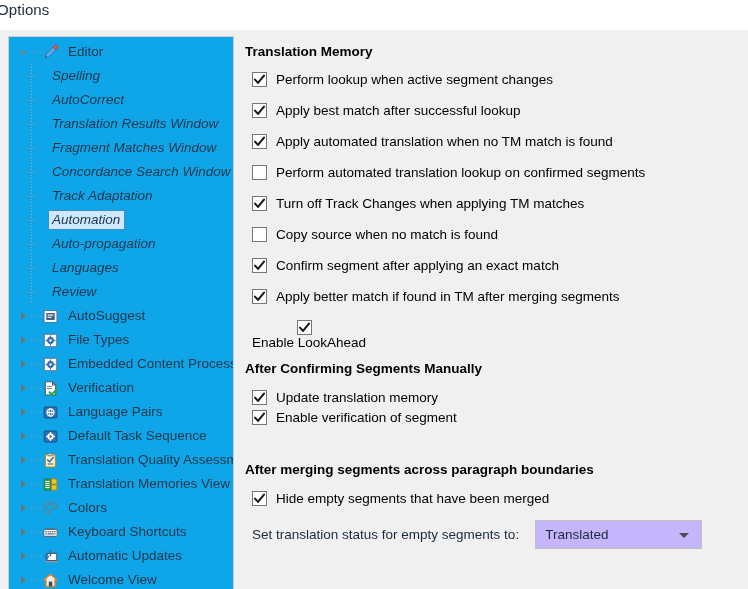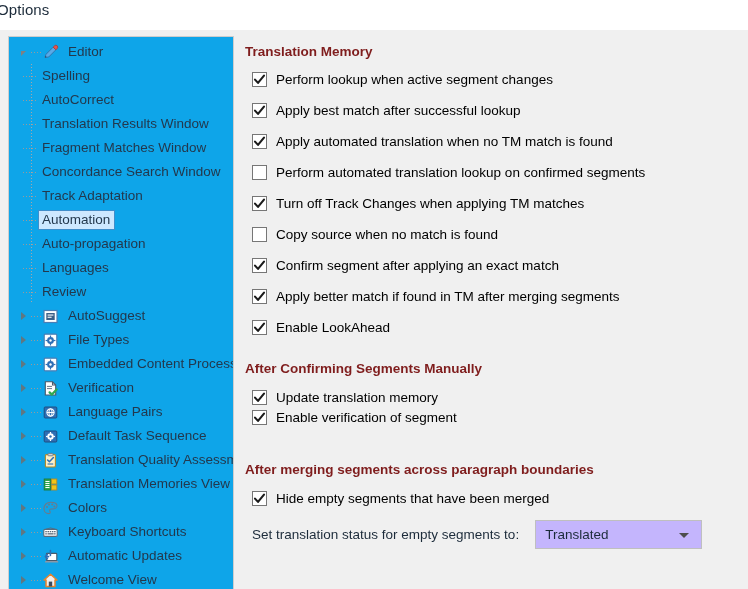--- a/index.html
+++ b/index.html
@@ -119,40 +119,40 @@
     justify-content: center;
   }
   .tree-label {
     font-size: 13.5px;
     color: #23384d;
     line-height: 1;
     padding: 2px 4px 3px 3px;
     border: 1px solid transparent;
     white-space: nowrap;
   }
-  .tree-row.child .tree-label { margin-left: 1px; }
+  .tree-row.child .tree-label { margin-left: 11px; font-style: italic; }
   .tree-row.selected .tree-label {
     background: #cde8ff;
     border: 1px solid #3f8ecb;
   }
 
   
   .content {
     position: absolute;
     left: 240px;
     top: 30px;
     width: 508px;
     height: 559px;
     background: #f0f0f0;
   }
   .section-title {
     position: absolute;
     font-size: 13.5px;
     font-weight: bold;
-    color: #7f1d1d;
+    color: #000000;
     white-space: nowrap;
   }
   .cb-row {
     position: absolute;
     left: 12px;
     display: flex;
     align-items: center;
     white-space: nowrap;
   }
   .cbox {
@@ -555,21 +555,21 @@
         <span class="cb-label">Confirm segment after applying an exact match</span>
       </div>
       <div class="cb-row" style="top: 259px;">
         <span class="cbox">
           <svg width="13" height="13" viewBox="0 0 13 13">
             <path d="M2 6.6 L5 9.9 L11 2.6" fill="none" stroke="#1a1a1a" stroke-width="2.1" stroke-linecap="round" stroke-linejoin="round"></path>
           </svg>
         </span>
         <span class="cb-label">Apply better match if found in TM after merging segments</span>
       </div>
-      <div class="cb-row" style="top: 290px;">
+      <div class="cb-row" style="top: 290px; flex-direction: column;">
         <span class="cbox">
           <svg width="13" height="13" viewBox="0 0 13 13">
             <path d="M2 6.6 L5 9.9 L11 2.6" fill="none" stroke="#1a1a1a" stroke-width="2.1" stroke-linecap="round" stroke-linejoin="round"></path>
           </svg>
         </span>
         <span class="cb-label">Enable LookAhead</span>
       </div>
       <div class="section-title" style="left: 5px; top: 331px;">After Confirming Segments Manually</div>
       <div class="cb-row" style="top: 360px;">
         <span class="cbox">

